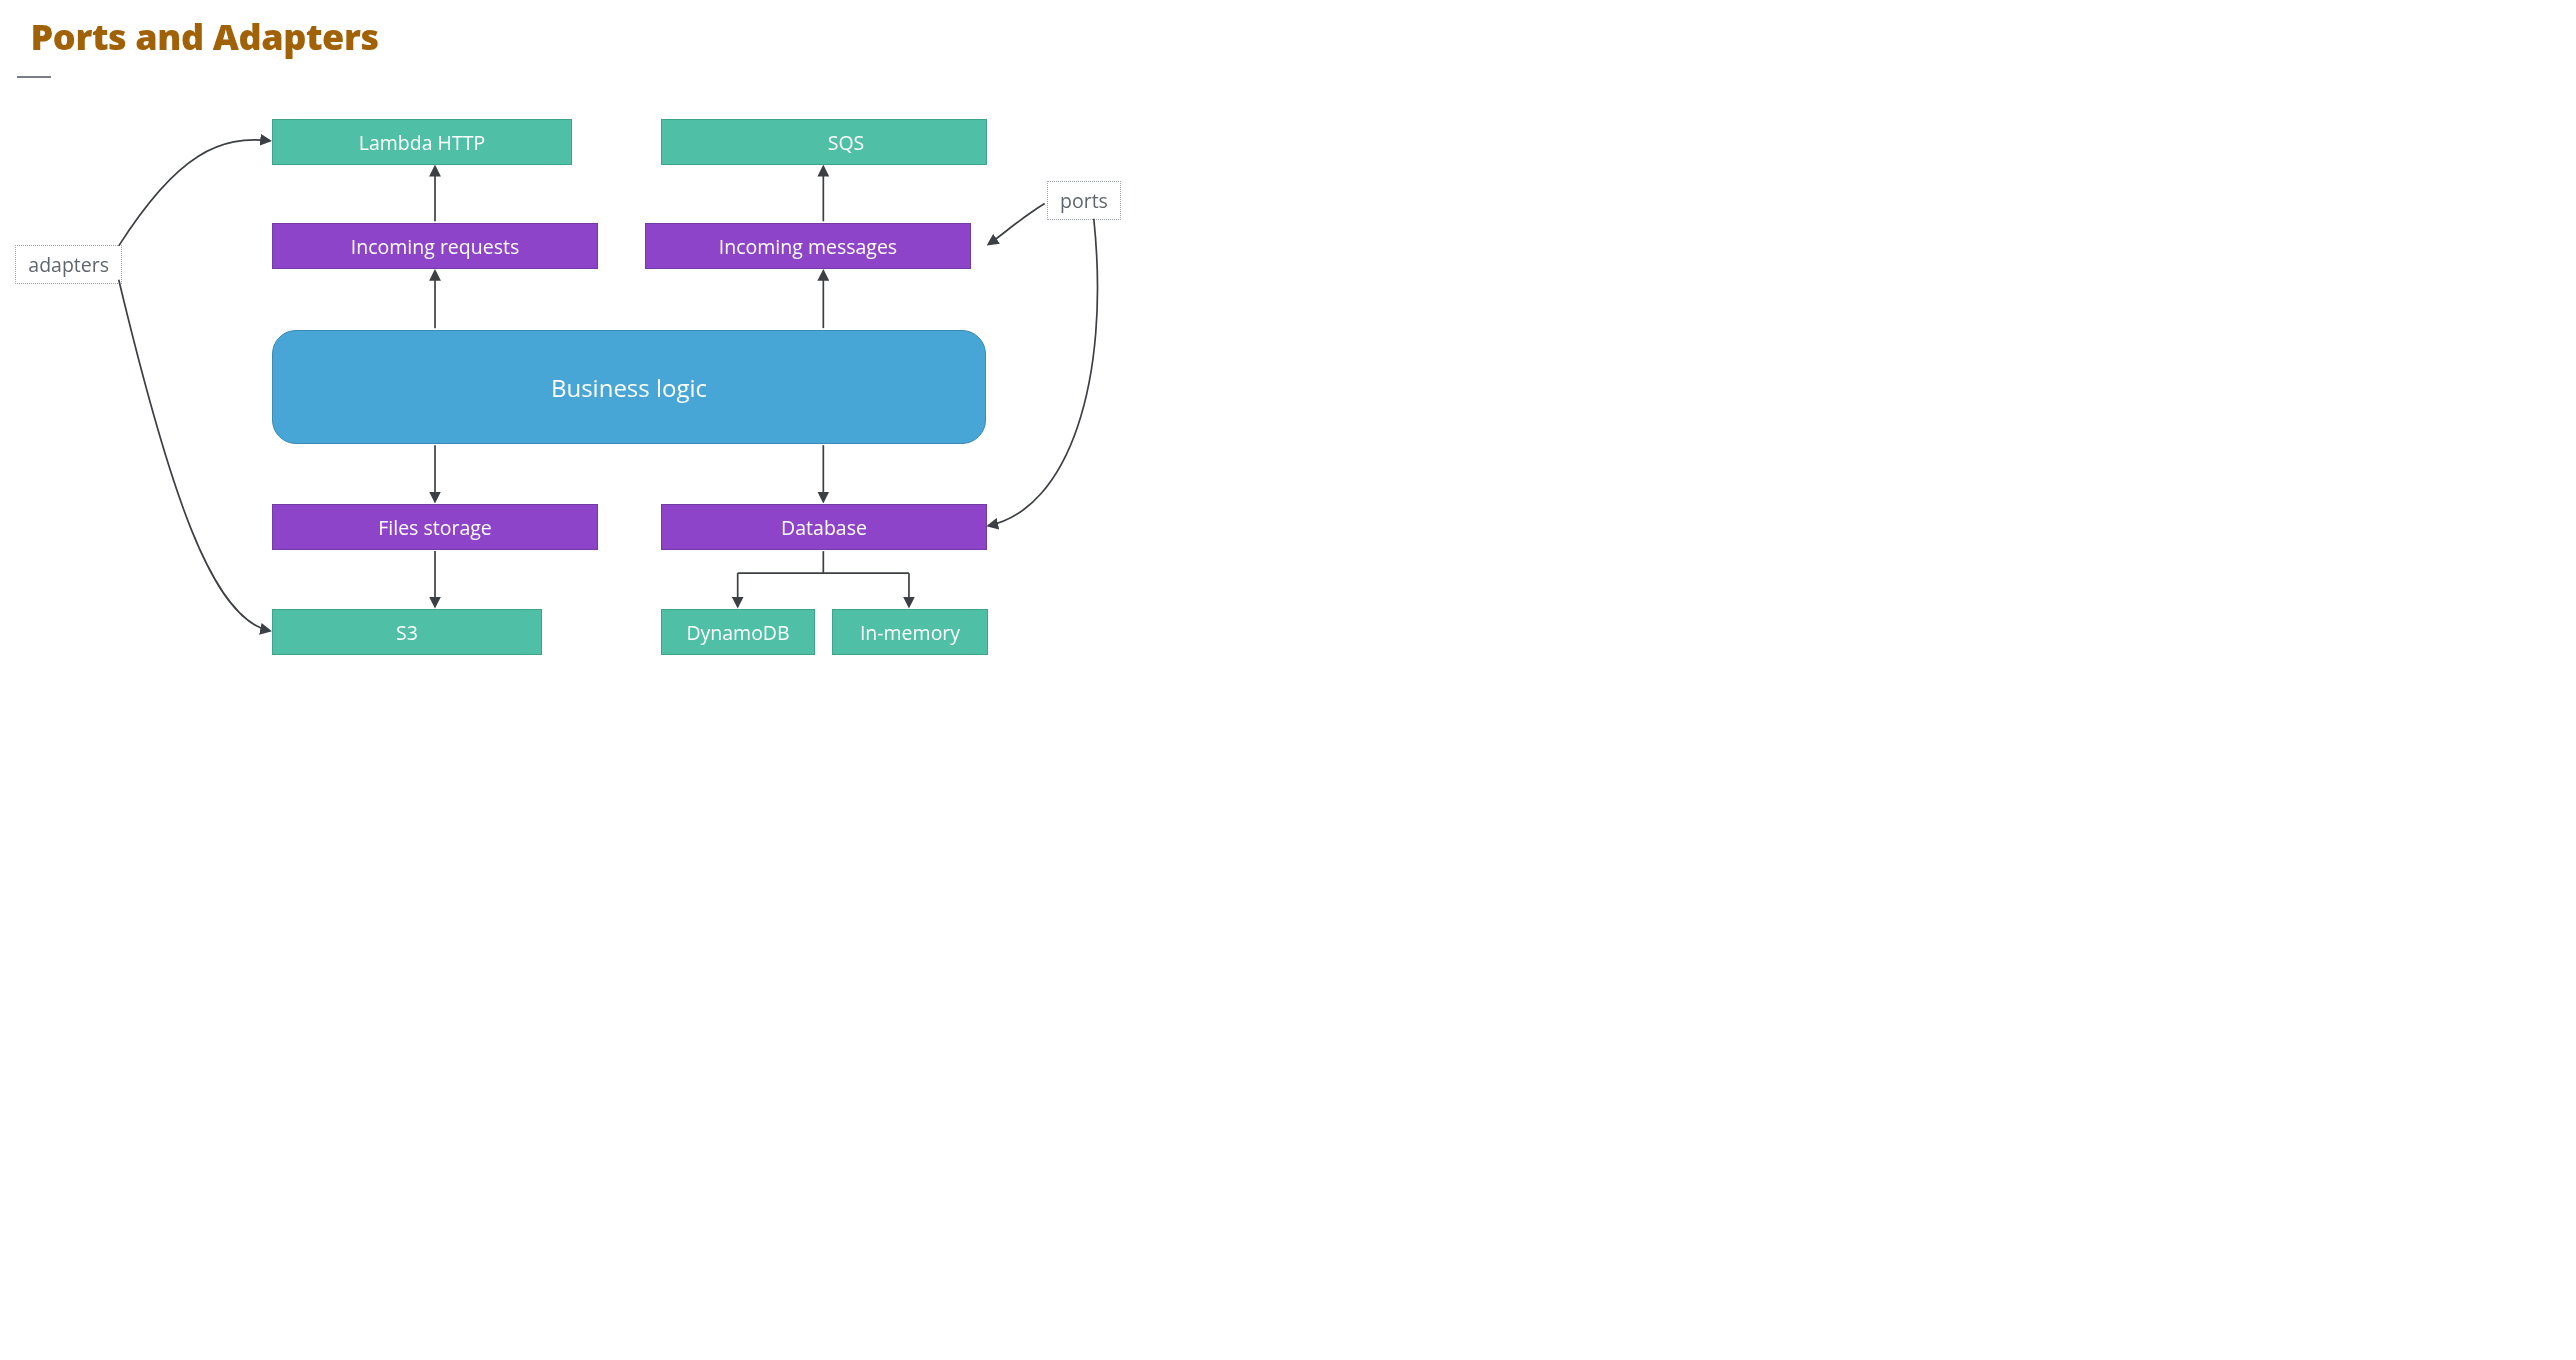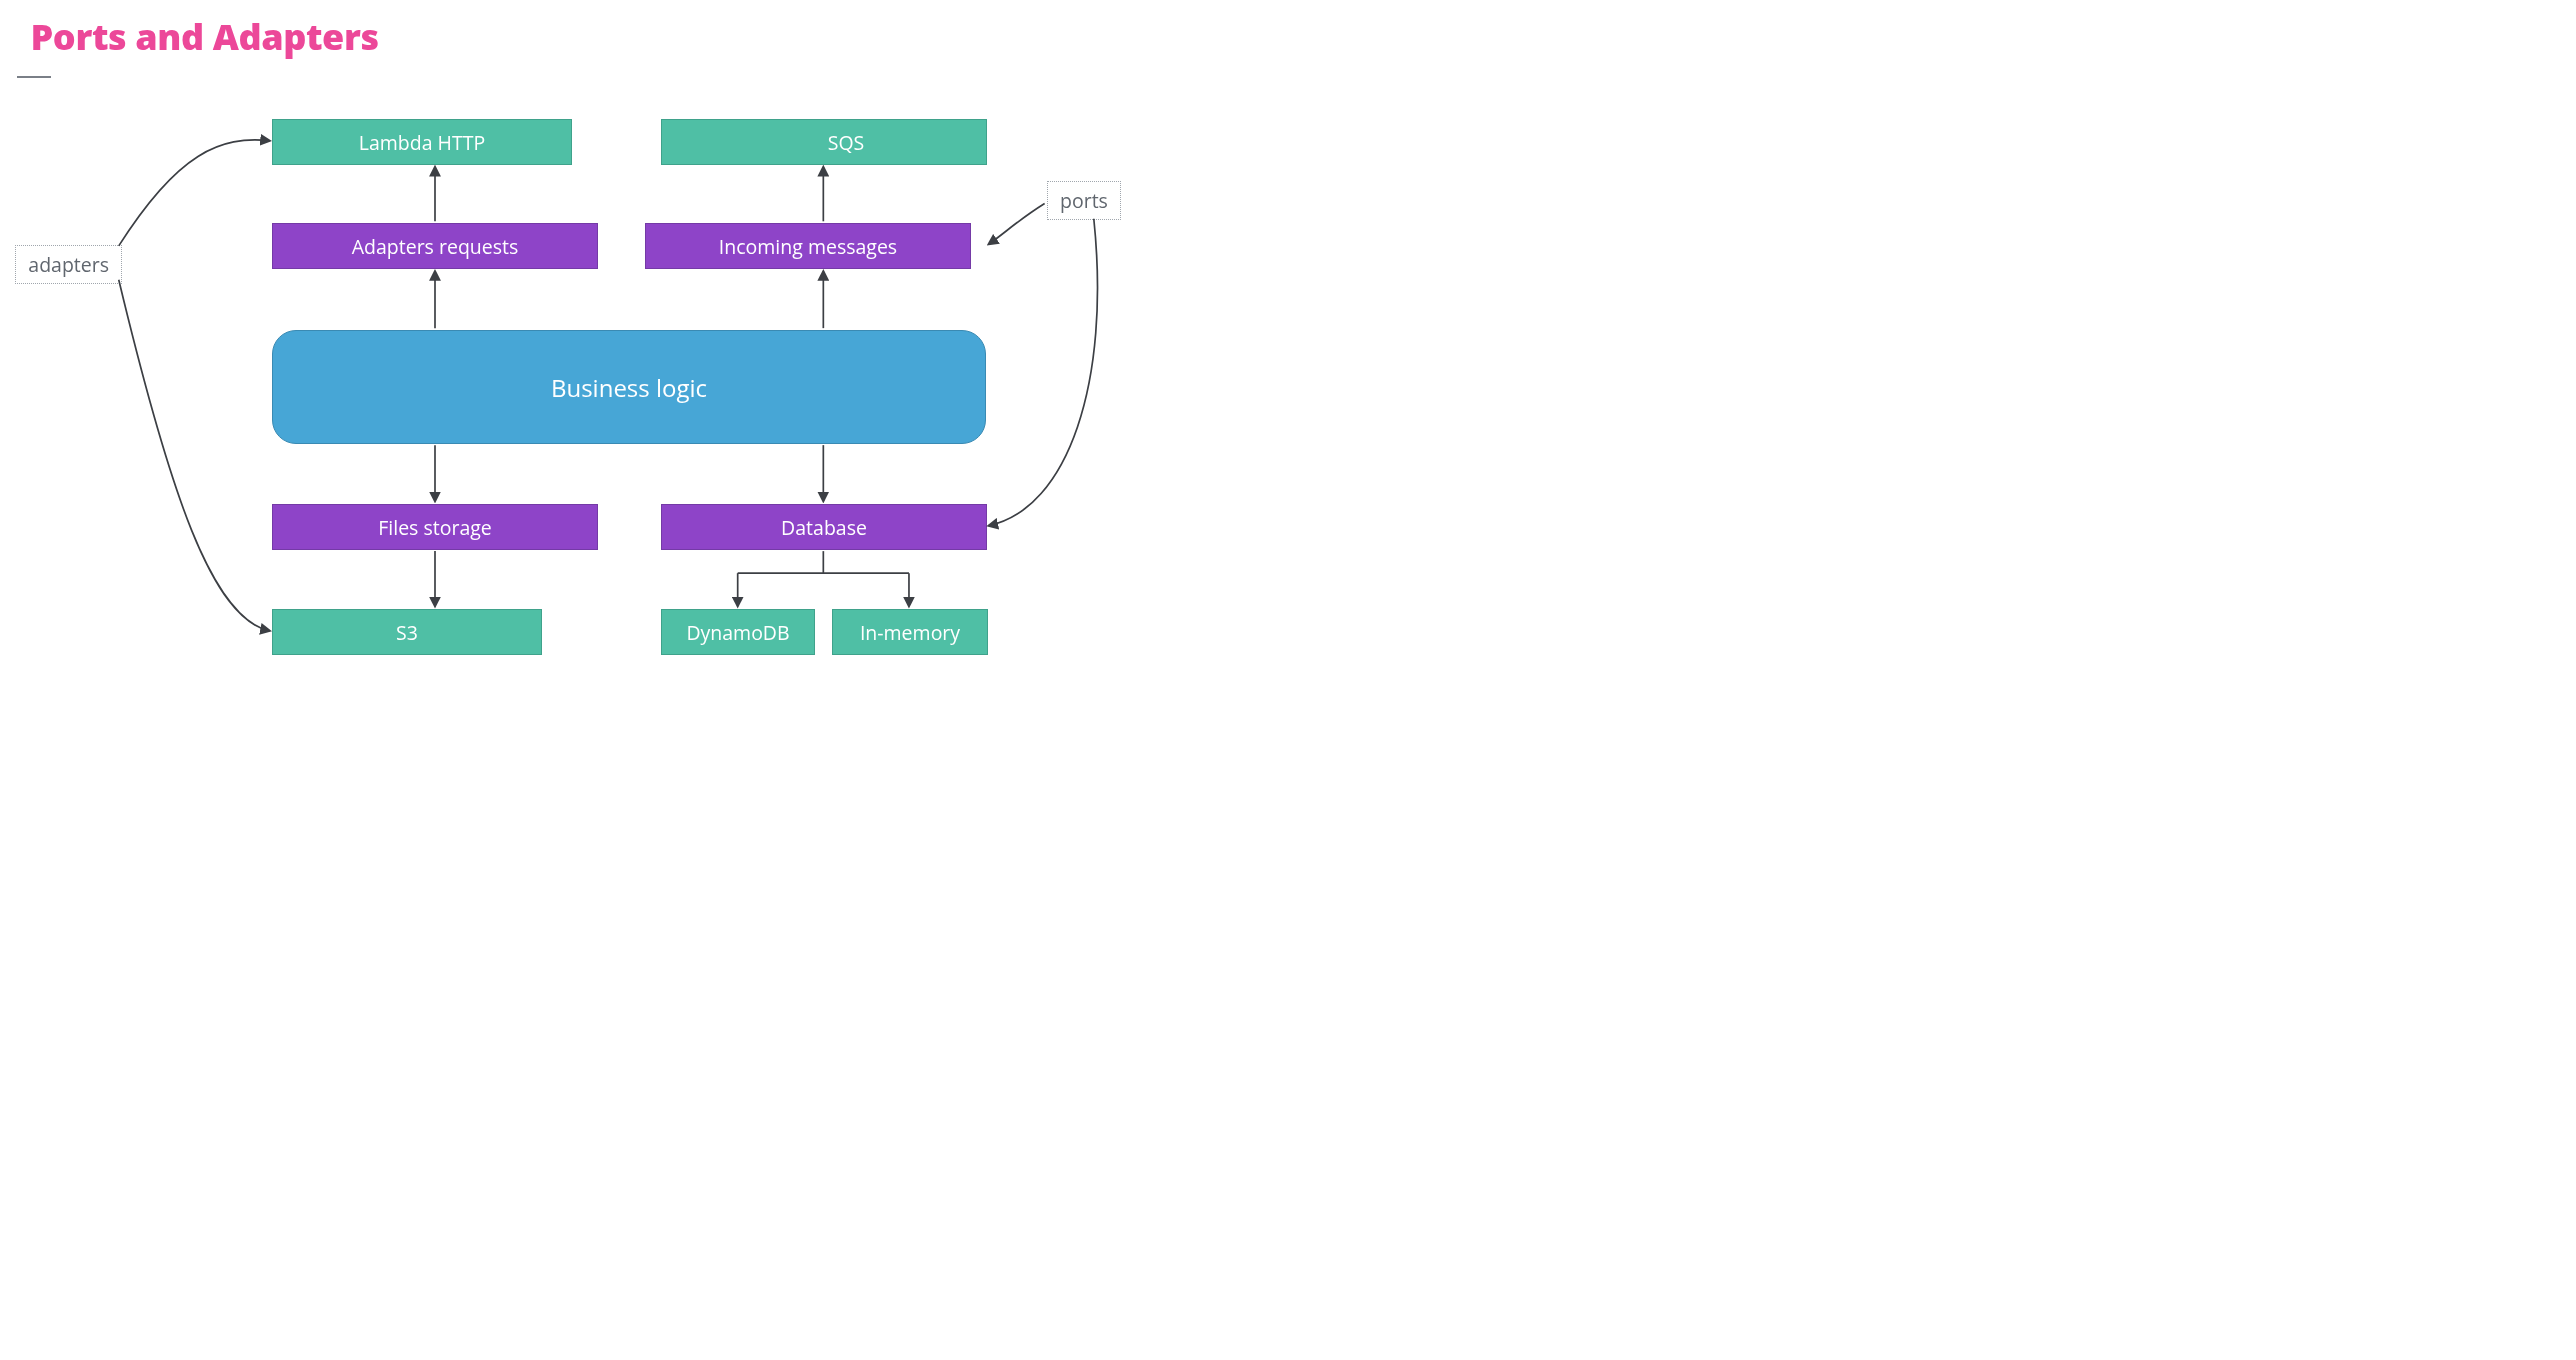--- a/index.html
+++ b/index.html
@@ -14,21 +14,21 @@
     width: 1288px;
     height: 680px;
     background: #ffffff;
   }
   .title {
     position: absolute;
     left: 30.5px;
     top: 12px;
     font-size: 36px;
     font-weight: 800;
-    color: #ec4899;
+    color: #a16207;
     letter-spacing: -0.4px;
   }
   .title-underline {
     position: absolute;
     left: 17px;
     top: 76px;
     width: 34px;
     height: 1.7px;
     background: #7a7f87;
   }
@@ -74,21 +74,21 @@
 
   <div class="title">Ports and Adapters</div>
   <div class="title-underline"></div>
 
   <div class="label-adapters" style="left:15.3px; top:245px;">adapters</div>
   <div class="label-ports" style="left:1047px; top:181px;">ports</div>
 
   <div class="box teal" style="left:272px; top:119px; width:300px; height:46px;">Lambda HTTP</div>
   <div class="box teal" style="left:661px; top:119px; width:326px; height:46px;padding-left:44px;">SQS</div>
 
-  <div class="box purple" style="left:272px; top:223px; width:326px; height:46px;">Adapters requests</div>
+  <div class="box purple" style="left:272px; top:223px; width:326px; height:46px;">Incoming requests</div>
   <div class="box purple" style="left:645px; top:223px; width:326px; height:46px;">Incoming messages</div>
 
   <div class="box purple" style="left:272px; top:504px; width:326px; height:46px;">Files storage</div>
 
   <div class="box blue" style="left:272px; top:330px; width:714px; height:114px;">Business logic</div>
   <div class="box purple" style="left:661px; top:504px; width:326px; height:46px;">Database</div>
 
   <div class="box teal" style="left:272px; top:609px; width:270px; height:46px;">S3</div>
   <div class="box teal" style="left:661px; top:609px; width:154px; height:46px;">DynamoDB</div>
   <div class="box teal" style="left:832px; top:609px; width:156px; height:46px;">In-memory</div>

